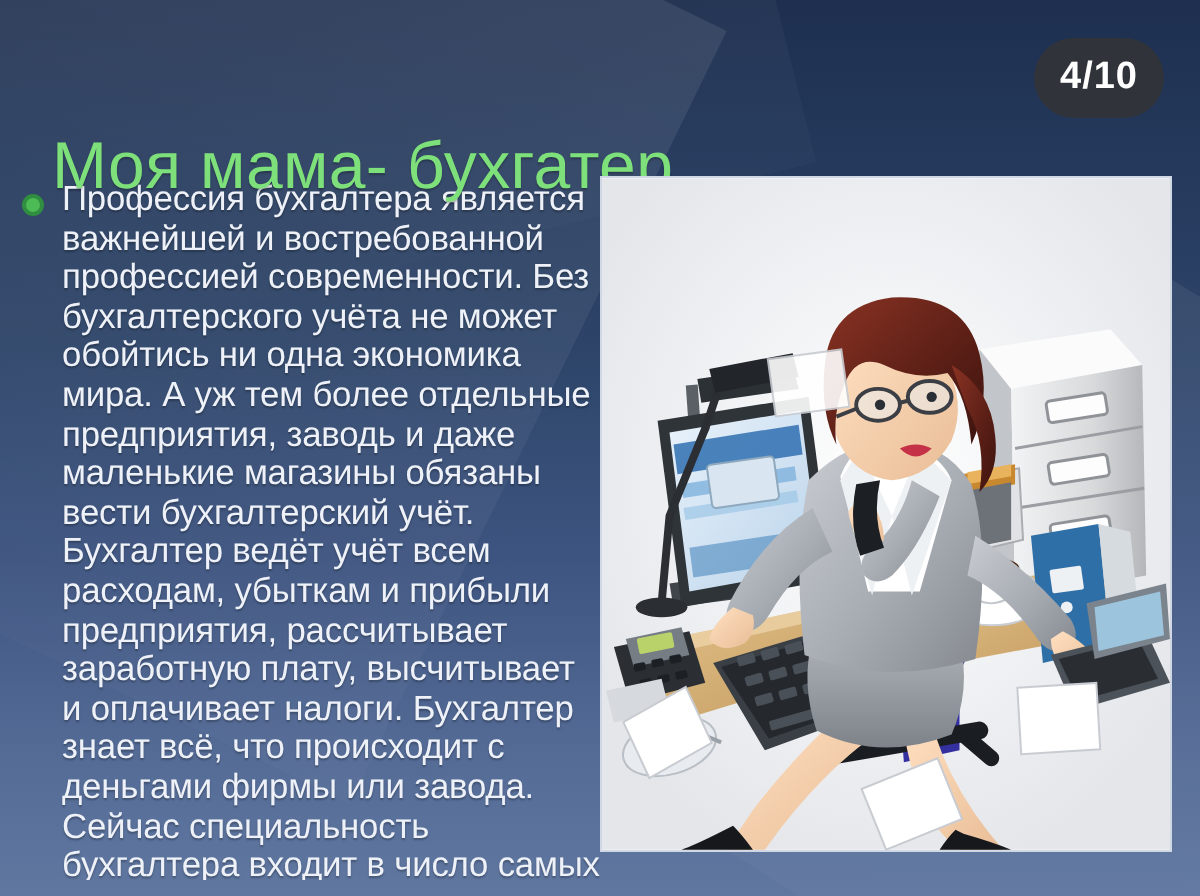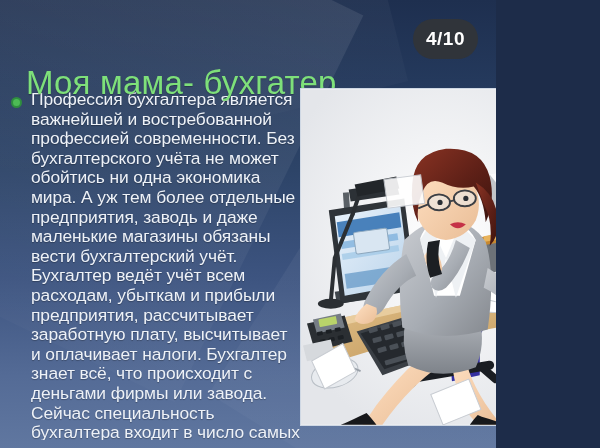--- a/index.html
+++ b/index.html
@@ -7,21 +7,21 @@
     margin: 0;
     padding: 0;
     background: #1d2c49;
   }
   body {
     font-family: "Liberation Sans", sans-serif;
   }
 
   #slide-viewer {
     position: relative;
-    width: 496px;
+    width: 600px;
     height: 448px;
     overflow: hidden;
     
     background:
       linear-gradient(180deg,
         #1e2f4f 0%,
         #24395c 18%,
         #2d4468 38%,
         #3d5480 62%,
         #546b96 84%,

